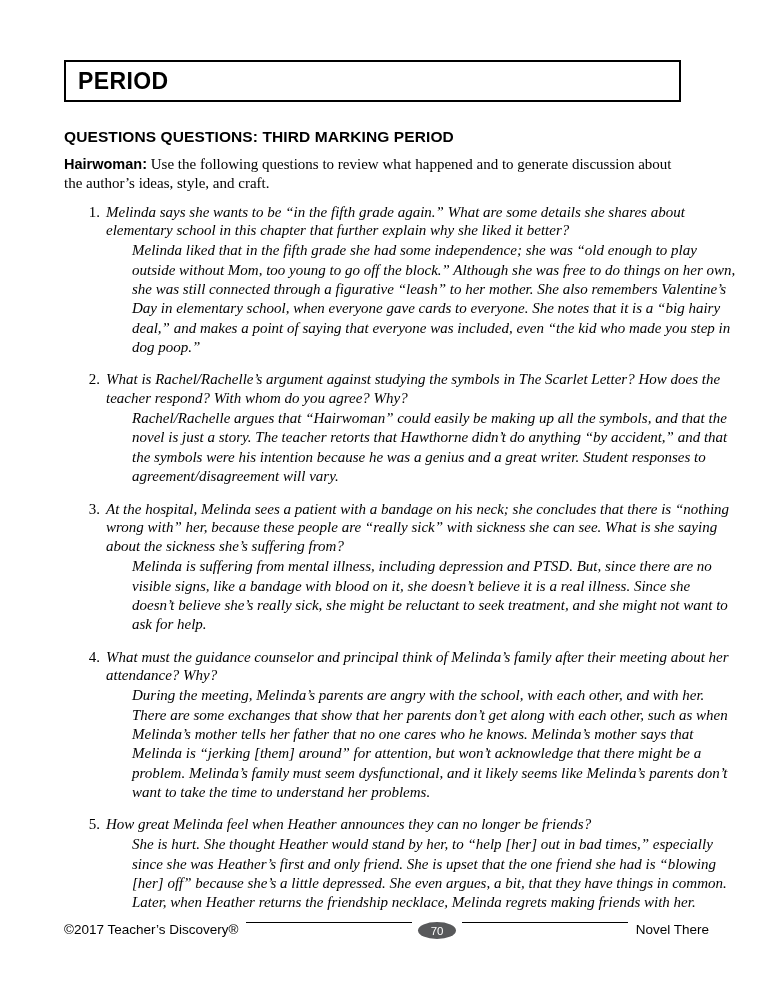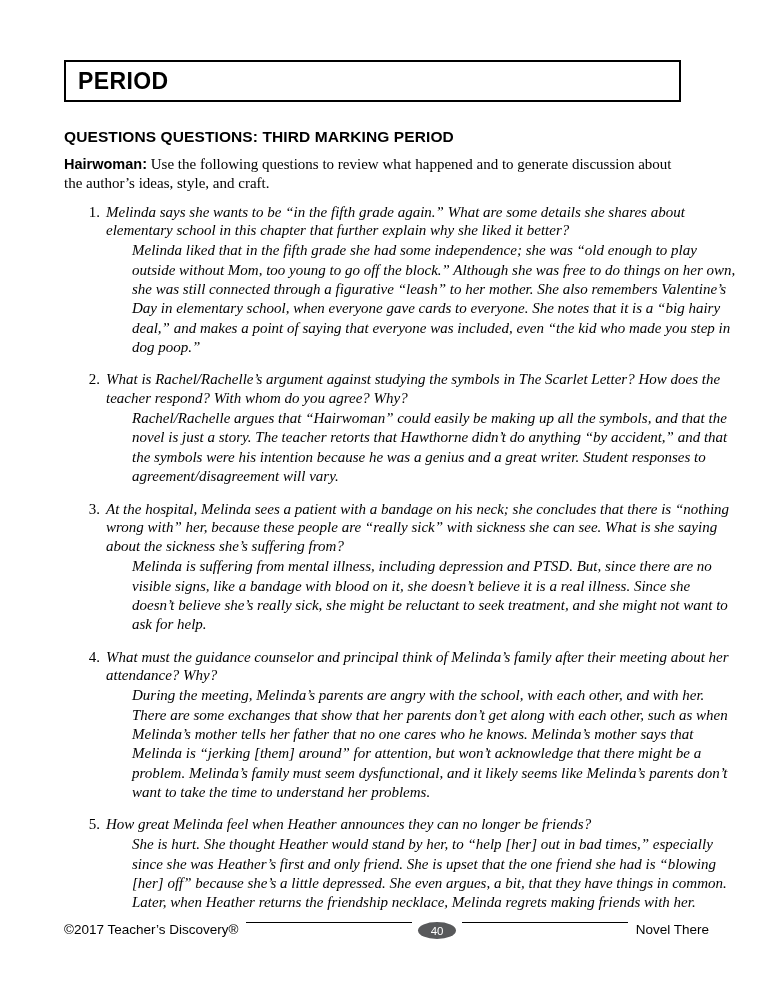--- a/index.html
+++ b/index.html
@@ -172,19 +172,19 @@
       <span class="num">5.</span>
       <span class="q-text">How great Melinda feel when Heather announces they can no longer be friends?</span>
       <span class="q-answer">She is hurt. She thought Heather would stand by her, to “help [her] out in bad times,” especially since she was Heather’s first and only friend. She is upset that the one friend she had is “blowing [her] off” because she’s a little depressed. She even argues, a bit, that they have things in common. Later, when Heather returns the friendship necklace, Melinda regrets making friends with her.</span>
     </li>
   </ol>
 
   <div class="footer">
     <div class="row">
       <span class="copyright">©2017 Teacher’s Discovery®</span>
       <span class="rule"></span>
-      <span class="page-badge">40</span>
+      <span class="page-badge">70</span>
       <span class="rule"></span>
       <span class="guide-label">Novel There</span>
     </div>
   </div>
 
 </div>
 
 </body></html>

